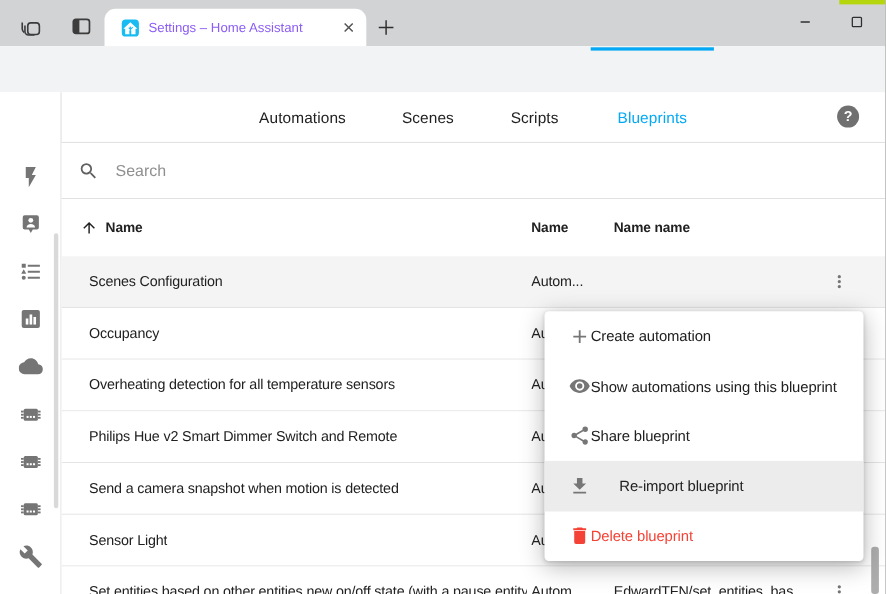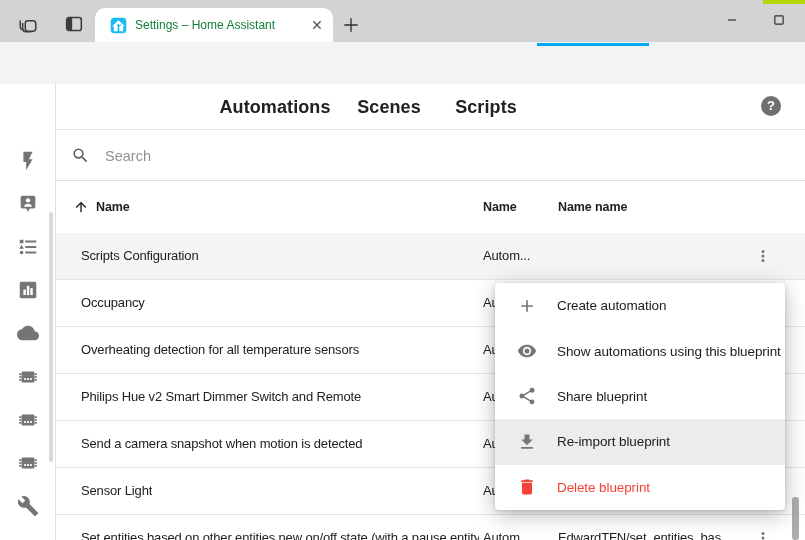--- a/index.html
+++ b/index.html
@@ -5,32 +5,32 @@
   html,body{margin:0;padding:0;background:#888;}
   .screen{position:relative;width:805px;height:540px;overflow:hidden;background:#fff;
           font-family:"Liberation Sans",sans-serif;-webkit-font-smoothing:antialiased;}
   .abs{position:absolute;}
   svg{display:block;}
   
   .titlebar{position:absolute;left:0;top:0;width:805px;height:42px;background:#d2d3d5;}
   .greenstrip{position:absolute;left:763px;top:0;width:42px;height:4px;background:#b5d60d;}
   .tb-btn{position:absolute;width:24px;height:24px;color:#3c3c3c;cursor:default;}
   .tab{position:absolute;left:95px;top:8px;width:238px;height:34px;background:#fff;border-radius:10px 10px 0 0;}
-  .tab-title{position:absolute;left:40px;top:0;height:34px;line-height:34px;font-size:12px;color:#15803d;white-space:nowrap;overflow:hidden;width:165px;}
+  .tab-title{position:absolute;left:40px;top:0;height:34px;line-height:34px;font-size:12px;color:#8b5cf6;white-space:nowrap;overflow:hidden;width:165px;}
   .toolbar{position:absolute;left:0;top:42px;width:805px;height:42px;background:#f2f3f5;}
   .pill{position:absolute;left:100px;top:47px;width:432px;height:31px;background:#fff;border-radius:16px;box-shadow:0 1px 2px rgba(0,0,0,0.10);}
   .pill-text{position:absolute;top:0;height:31px;line-height:31px;font-size:13px;white-space:nowrap;}
   .sec-label{left:148px;color:#5f6368;}
   .pill-div{position:absolute;left:222px;top:8px;width:1px;height:15px;background:#d0d0d0;}
   .url{left:236px;color:#202124;}
   .url .rest{color:#5f6368;}
   .avatar{position:absolute;left:725px;top:50px;width:26px;height:26px;border-radius:50%;overflow:hidden;}
   
   .ha-header{position:absolute;left:0;top:84px;width:805px;height:46px;background:#fff;border-bottom:1px solid #e2e2e2;box-sizing:border-box;}
-  .ha-tab{position:absolute;top:0;height:46px;line-height:46px;transform:translateX(-50%);font-size:18px;font-weight:700;color:#212121;letter-spacing:.1px;cursor:pointer;}
+  .ha-tab{position:absolute;top:0;height:46px;line-height:46px;transform:translateX(-50%);font-size:14px;font-weight:400;color:#212121;letter-spacing:.1px;cursor:pointer;}
   .ha-tab.active{color:#03a9f4;}
   .ha-underline{position:absolute;left:537px;top:43px;width:112px;height:3px;background:#03a9f4;}
   .help-circle{position:absolute;left:761px;top:96px;width:20px;height:20px;border-radius:50%;background:#707070;color:#fff;
                font-size:13px;font-weight:bold;text-align:center;line-height:20px;}
   .sidebar{position:absolute;left:0;top:84px;width:56px;height:456px;background:#fff;border-right:1px solid #e0e0e0;box-sizing:border-box;}
   .side-icon{position:absolute;left:17px;width:22px;height:22px;color:#757575;cursor:pointer;}
   .side-scroll{position:absolute;left:49px;top:128px;width:4px;height:250px;background:#d9d9d9;border-radius:2px;}
   .content{position:absolute;left:56px;top:130px;width:749px;height:410px;background:#fff;overflow:hidden;}
   .search-row{position:absolute;left:0;top:0;width:749px;height:51px;border-bottom:1px solid #e0e0e0;box-sizing:border-box;}
   .search-input{position:absolute;left:47px;top:8px;width:600px;height:34px;border:none;outline:none;font-size:14.5px;color:#212121;font-family:inherit;background:transparent;}
@@ -41,23 +41,23 @@
   .row.hl{background:#f4f4f4;}
   .cell{position:absolute;top:0;height:46px;line-height:46px;font-size:13px;color:#212121;letter-spacing:-.15px;white-space:nowrap;overflow:hidden;}
   .c-name{left:25px;max-width:398px;}
   .c-type{left:427px;max-width:60px;}
   .c-file{left:502px;max-width:192px;}
   .kebab{position:absolute;left:698px;top:14px;width:18px;height:18px;color:#757575;cursor:pointer;}
   
   .menu{position:absolute;left:495px;top:283px;width:290px;height:227px;background:#fff;border-radius:4px;
         box-shadow:0 5px 22px rgba(0,0,0,0.28),0 1px 4px rgba(0,0,0,0.15);overflow:hidden;z-index:10;}
   .menu-item{height:45.4px;display:flex;align-items:center;cursor:pointer;}
-  .menu-item.hover{background:#ececec;}
+  .menu-item.hover{background:#ececec;gap:26px;}
   .menu-item .mi-icon{width:20px;height:20px;margin-left:22px;color:#767676;flex:none;}
-  .menu-item .mi-label{margin-left:20px;font-size:13.5px;color:#212121;letter-spacing:-.1px;white-space:nowrap;}
+  .menu-item .mi-label{font-size:13.5px;color:#212121;letter-spacing:-.1px;white-space:nowrap;}
   .menu-item.danger .mi-icon,.menu-item.danger .mi-label{color:#f44336;}
   .page-scroll{position:absolute;left:792px;top:497px;width:7px;height:43px;background:#adadad;border-radius:3px;z-index:5;}
 </style>
 </head>
 <body>
 
 <div class="screen">
 
   <div class="titlebar">
     <div class="tb-btn" style="left:17px;top:13px">
@@ -199,20 +199,21 @@
       </svg>
     </div>
     <div class="tb-btn" style="left:78px;top:96px;color:#616161">
       <svg width="22" height="22" viewBox="0 0 24 24" fill="currentColor">
         <path d="M20,11V13H8L13.5,18.5L12.08,19.92L4.16,12L12.08,4.08L13.5,5.5L8,11H20Z"></path>
       </svg>
     </div>
     <span class="ha-tab" style="left:275px">Automations</span>
     <span class="ha-tab" style="left:486px">Scripts</span>
     <span class="ha-tab" style="left:389px">Scenes</span>
+    <span class="ha-tab active" style="left:593px">Blueprints</span>
   </div>
   <div class="ha-underline"></div>
   <div class="help-circle">?</div>
 
   <div class="sidebar">
     <div class="side-icon" style="top:66px">
       <svg width="22" height="22" viewBox="0 0 24 24" fill="currentColor">
         <path d="M7,2V13H10V22L17,10H13L17,2H7Z"></path>
       </svg>
     </div>
@@ -302,21 +303,21 @@
     <div class="thead">
       <svg class="abs" style="left:17px;top:18px;color:#212121" width="16" height="16" viewBox="0 0 24 24" fill="currentColor">
         <path d="M13,20H11V8L5.5,13.5L4.08,12.08L12,4.16L19.92,12.08L18.5,13.5L13,8V20Z"></path>
       </svg>
       <span class="th" style="left:40px">Name</span>
       <span class="th" style="left:427px">Name</span>
       <span class="th" style="left:502px">Name name</span>
     </div>
 
     <div class="row hl" style="top:103px">
-      <span class="cell c-name">Scripts Configuration</span>
+      <span class="cell c-name">Scenes Configuration</span>
       <span class="cell c-type">Autom...</span>
       <div class="kebab">
         <svg width="18" height="18" viewBox="0 0 24 24" fill="currentColor">
             <path d="M12,16A2,2 0 0,1 14,18A2,2 0 0,1 12,20A2,2 0 0,1 10,18A2,2 0 0,1 12,16M12,10A2,2 0 0,1 14,12A2,2 0 0,1 12,14A2,2 0 0,1 10,12A2,2 0 0,1 12,10M12,4A2,2 0 0,1 14,6A2,2 0 0,1 12,8A2,2 0 0,1 10,6A2,2 0 0,1 12,4Z"></path>
           </svg>
       </div>
     </div>
     <div class="row" style="top:150px">
       <span class="cell c-name">Occupancy</span>
       <span class="cell c-type">Autom...</span>

